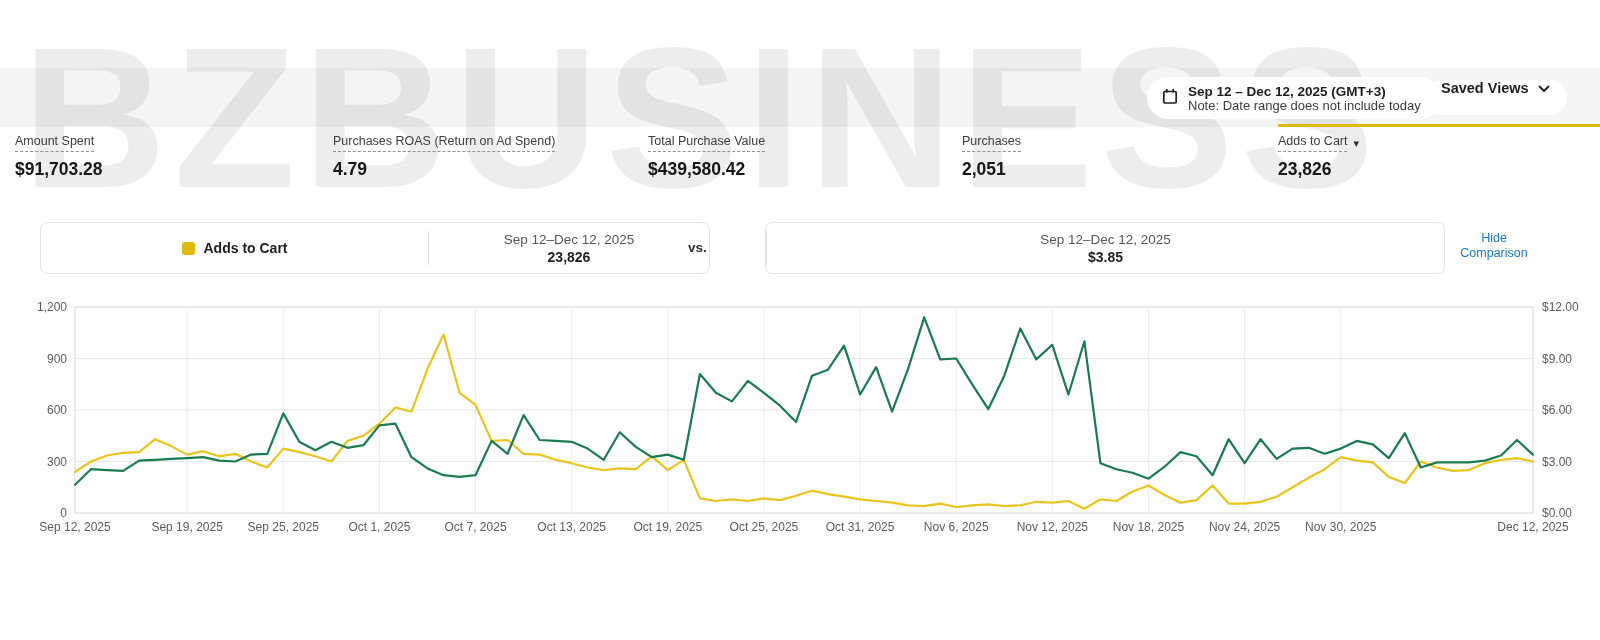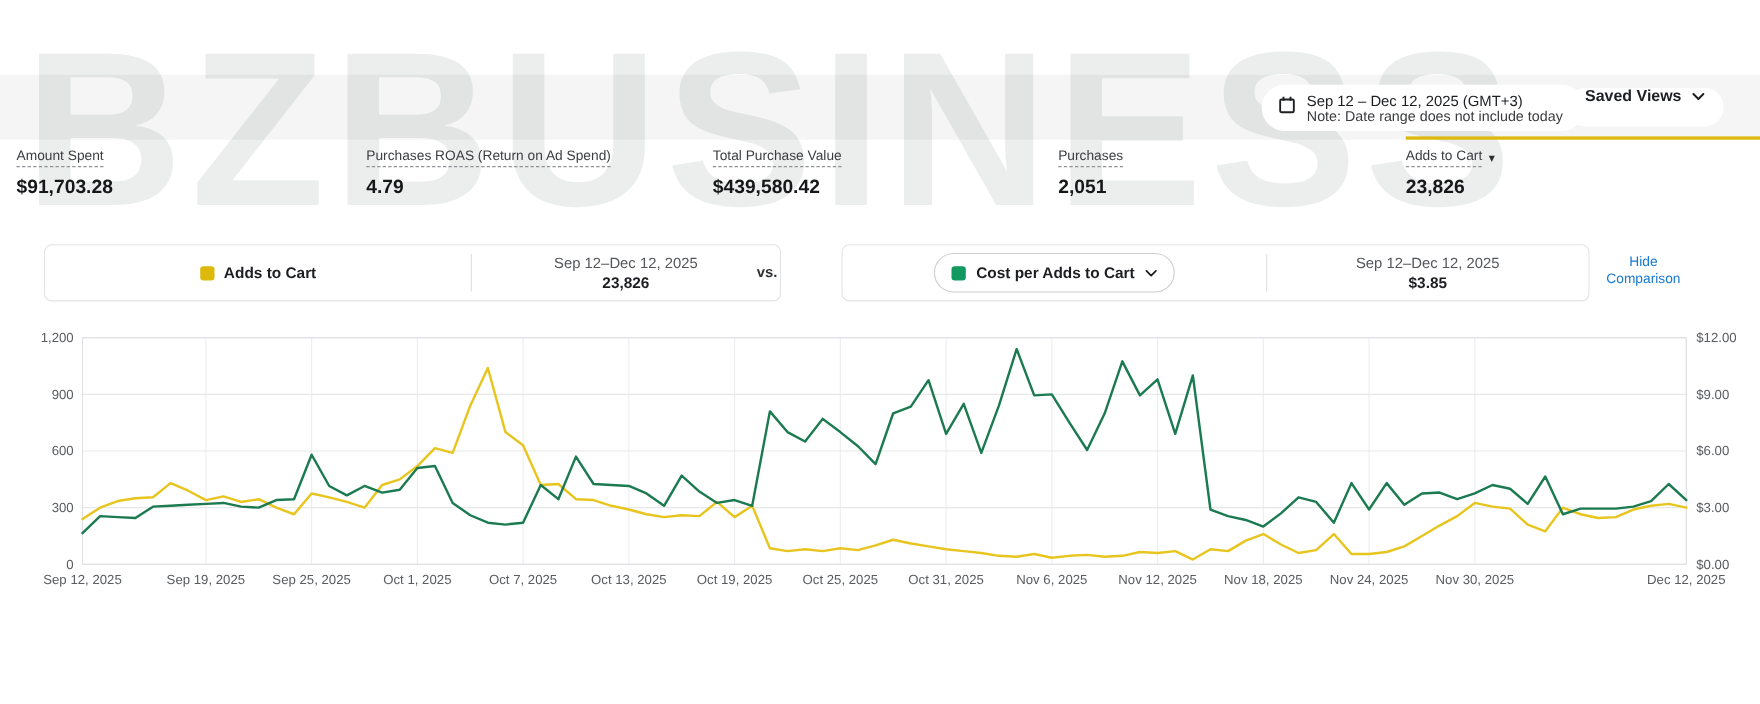--- a/index.html
+++ b/index.html
@@ -10,21 +10,21 @@
   .band{position:absolute;left:0;top:68px;width:1600px;height:59px;background:rgba(18,20,24,.045);z-index:0}
   .watermark{
     position:absolute;left:22px;top:18px;z-index:1;white-space:nowrap;user-select:none;pointer-events:none;
     font-size:200px;font-weight:700;line-height:1;letter-spacing:7px;color:rgba(18,20,24,.08);
   }
   .z{position:absolute;z-index:3}
 
   
   .date-chip{left:1147px;top:77px;height:42px;background:#fff;border-radius:22px;
     display:flex;align-items:center;gap:10px;padding:0 20px 0 15px;cursor:pointer}
-  .date-chip .l1{font-size:13.5px;font-weight:400;line-height:15px}
+  .date-chip .l1{font-size:13.5px;font-weight:700;line-height:15px}
   .date-chip .l2{font-size:13px;color:#3a3b3e;line-height:14px}
   .saved-views{left:1424px;top:80px;height:35px;background:#fff;border-radius:18px;
     display:flex;gap:9px;padding:0 17px;font-size:14.5px;font-weight:700;cursor:pointer}
 
   
   .tab-accent{left:1278px;top:124px;width:322px;height:3px;z-index:3}
   .metric{top:134px;z-index:3;cursor:pointer}
   .m-label{font-size:12.5px;color:#3c3e42;display:flex;align-items:center;gap:6px}
   .m-label .txt{border-bottom:1px dashed #8f9296;padding-bottom:3px}
   .m-label .dd{font-size:11px;color:#2c2e32}
@@ -121,31 +121,20 @@
     <div class="period-wrap">
       <div class="period">Sep 12–Dec 12, 2025</div>
       <div class="period-val">23,826</div>
     </div>
   </div>
 </div>
 
 <div class="z vs" style="left:688px">vs.</div>
 
 <div class="z cmp-box" style="left:765px;width:678px">
-  <div class="seg" style="width:385px">
-    <div class="pill">
-      <span class="swatch" style="background: rgb(18, 153, 95);"></span>
-      <span style="font-size:14px;font-weight:700">Cost per Adds to Cart</span>
-      <span>
-        <svg width="11" height="7" viewBox="0 0 11 7">
-            <path d="M1.2 1.2 L5.5 5.5 L9.8 1.2" fill="none" stroke="#1c1e21" stroke-width="1.6" stroke-linecap="round" stroke-linejoin="round"></path>
-          </svg>
-      </span>
-    </div>
-  </div>
   <div class="vdiv"></div>
   <div class="seg" style="flex:1">
     <div class="period-wrap">
       <div class="period">Sep 12–Dec 12, 2025</div>
       <div class="period-val">$3.85</div>
     </div>
   </div>
 </div>
 
 <div class="z hide-link" style="left: 1448px; color: rgb(23, 121, 208);">Hide Comparison</div>

